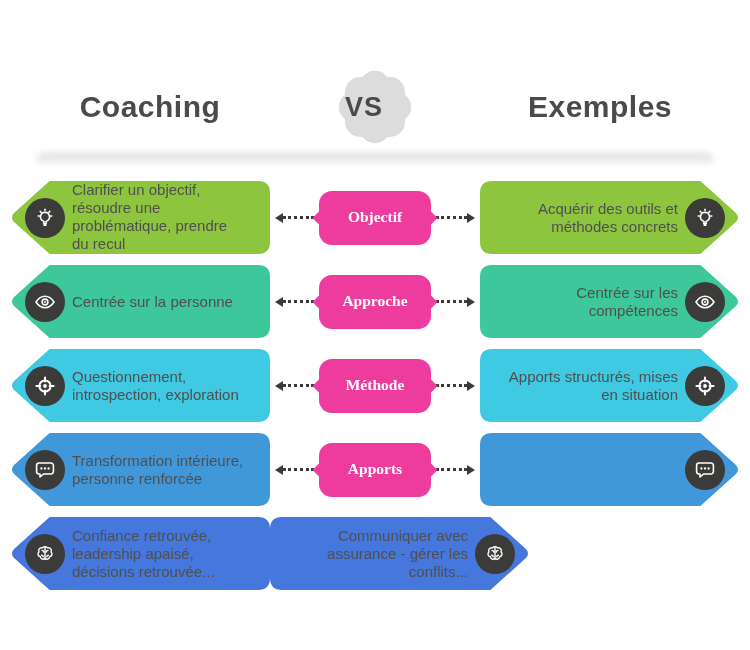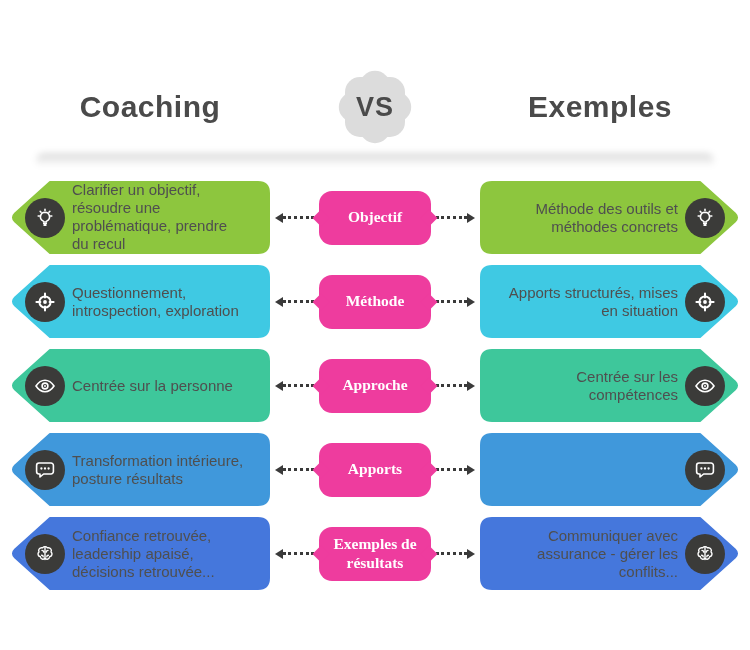--- a/index.html
+++ b/index.html
@@ -4,21 +4,21 @@
 <style>
   html,body{margin:0;padding:0;background:#ffffff;}
   .canvas{
     position:relative;width:750px;height:650px;background:#ffffff;overflow:hidden;
     font-family:"Liberation Sans",sans-serif;
   }
   
   .header{position:absolute;top:62px;left:0;right:0;height:90px;display:flex;align-items:center;}
   .title{width:300px;text-align:center;font-size:30px;font-weight:bold;color:var(--title,#4A4A4A);letter-spacing:.5px;}
   .vs-wrap{width:150px;height:90px;display:flex;align-items:center;justify-content:center;position:relative;}
-  .vs-badge{position:relative;width:60px;height:60px;display:flex;align-items:center;justify-content:center;}
+  .vs-badge{position:relative;width:60px;height:60px;display:flex;align-items:center;}
   .vs-badge::before,.vs-badge::after{content:"";position:absolute;inset:0;background:var(--vs-badge-bg,#DCDCDC);border-radius:15px;}
   .vs-badge::after{transform:rotate(45deg);}
   .vs-text{position:relative;z-index:1;font-size:27px;font-weight:bold;color:var(--title,#4A4A4A);letter-spacing:1px;}
   .divider{position:absolute;top:153px;left:36px;right:36px;height:16px;border-radius:10px;
     background:linear-gradient(to bottom, rgba(0,0,0,0.15), rgba(0,0,0,0) 85%);
     filter:blur(3px);}
   
   .rows{position:absolute;top:181px;left:10px;right:10px;display:flex;flex-direction:column;gap:11px;}
   .row{display:flex;height:73px;}
   .sidebox{position:relative;width:260px;height:73px;flex:0 0 260px;}
@@ -90,25 +90,67 @@
           </div>
         <div class="arrow">
             <span class="dots"></span>
             <span class="head head-right"></span>
           </div>
       </div>
       <div class="sidebox right">
         <svg class="shape" viewBox="0 0 260 73">
             <path d="M220 1 H12 Q1 1 1 12 V61 Q1 72 12 72 H220 L255 40.5 Q259 36.5 255 32.5 Z"></path>
           </svg>
-        <span class="box-text"><span>Méthode des outils et méthodes concrets</span></span>
+        <span class="box-text"><span>Acquérir des outils et méthodes concrets</span></span>
         <span class="icon-circle">
           <svg class="glyph" width="24" height="24" viewBox="0 0 24 24" fill="none" stroke="#fff" stroke-width="1.6" stroke-linecap="round">
             <path d="M12 6.2a4.6 4.6 0 0 1 2 8.7c-.5.25-.7.7-.7 1.1h-2.6c0-.4-.2-.85-.7-1.1a4.6 4.6 0 0 1 2-8.7Z"></path>
             <path d="M10.7 17.6h2.6M11.1 19.3h1.8M12 3.2v1.2M7.2 5.4l.85.85M16.8 5.4l-.85.85M5.2 10h1.2M17.6 10h1.2"></path>
+          </svg>
+        </span>
+      </div>
+    </div>
+
+    <div class="row" style="--row-color: #3EC79B;">
+      <div class="sidebox left">
+        <svg class="shape" viewBox="0 0 260 73">
+            <path d="M40 1 H248 Q259 1 259 12 V61 Q259 72 248 72 H40 L5 40.5 Q1 36.5 5 32.5 Z"></path>
+          </svg>
+        <span class="icon-circle">
+          <svg class="glyph" width="24" height="24" viewBox="0 0 24 24" fill="none" stroke="#fff" stroke-width="1.6" stroke-linecap="round">
+            <path d="M3 12c2.5-3.8 5.8-5.7 9-5.7s6.5 1.9 9 5.7c-2.5 3.8-5.8 5.7-9 5.7S5.5 15.8 3 12Z"></path>
+            <circle cx="12" cy="12" r="2.9"></circle>
+            <circle cx="12" cy="12" r="1" fill="#fff" stroke="none"></circle>
+          </svg>
+        </span>
+        <span class="box-text"><span>Centrée sur la personne</span></span>
+      </div>
+      <div class="center">
+        <div class="arrow">
+            <span class="head head-left"></span>
+            <span class="dots"></span>
+          </div>
+        <div class="pill">
+            <span class="pill-label">Approche</span>
+          </div>
+        <div class="arrow">
+            <span class="dots"></span>
+            <span class="head head-right"></span>
+          </div>
+      </div>
+      <div class="sidebox right">
+        <svg class="shape" viewBox="0 0 260 73">
+            <path d="M220 1 H12 Q1 1 1 12 V61 Q1 72 12 72 H220 L255 40.5 Q259 36.5 255 32.5 Z"></path>
+          </svg>
+        <span class="box-text"><span>Centrée sur les compétences</span></span>
+        <span class="icon-circle">
+          <svg class="glyph" width="24" height="24" viewBox="0 0 24 24" fill="none" stroke="#fff" stroke-width="1.6" stroke-linecap="round">
+            <path d="M3 12c2.5-3.8 5.8-5.7 9-5.7s6.5 1.9 9 5.7c-2.5 3.8-5.8 5.7-9 5.7S5.5 15.8 3 12Z"></path>
+            <circle cx="12" cy="12" r="2.9"></circle>
+            <circle cx="12" cy="12" r="1" fill="#fff" stroke="none"></circle>
           </svg>
         </span>
       </div>
     </div>
 
     <div class="row" style="--row-color: #3FC9E3;">
       <div class="sidebox left">
         <svg class="shape" viewBox="0 0 260 73">
             <path d="M40 1 H248 Q259 1 259 12 V61 Q259 72 248 72 H40 L5 40.5 Q1 36.5 5 32.5 Z"></path>
           </svg>
@@ -137,81 +179,39 @@
       <div class="sidebox right">
         <svg class="shape" viewBox="0 0 260 73">
             <path d="M220 1 H12 Q1 1 1 12 V61 Q1 72 12 72 H220 L255 40.5 Q259 36.5 255 32.5 Z"></path>
           </svg>
         <span class="box-text"><span>Apports structurés, mises en situation</span></span>
         <span class="icon-circle">
           <svg class="glyph" width="24" height="24" viewBox="0 0 24 24" fill="none" stroke="#fff" stroke-width="2" stroke-linecap="round">
             <circle cx="12" cy="12" r="5.6"></circle>
             <circle cx="12" cy="12" r="1.9" fill="#fff" stroke="none"></circle>
             <path d="M12 3.4v4M12 16.6v4M3.4 12h4M16.6 12h4"></path>
-          </svg>
-        </span>
-      </div>
-    </div>
-
-    <div class="row" style="--row-color: #3EC79B;">
-      <div class="sidebox left">
-        <svg class="shape" viewBox="0 0 260 73">
-            <path d="M40 1 H248 Q259 1 259 12 V61 Q259 72 248 72 H40 L5 40.5 Q1 36.5 5 32.5 Z"></path>
-          </svg>
-        <span class="icon-circle">
-          <svg class="glyph" width="24" height="24" viewBox="0 0 24 24" fill="none" stroke="#fff" stroke-width="1.6" stroke-linecap="round">
-            <path d="M3 12c2.5-3.8 5.8-5.7 9-5.7s6.5 1.9 9 5.7c-2.5 3.8-5.8 5.7-9 5.7S5.5 15.8 3 12Z"></path>
-            <circle cx="12" cy="12" r="2.9"></circle>
-            <circle cx="12" cy="12" r="1" fill="#fff" stroke="none"></circle>
-          </svg>
-        </span>
-        <span class="box-text"><span>Centrée sur la personne</span></span>
-      </div>
-      <div class="center">
-        <div class="arrow">
-            <span class="head head-left"></span>
-            <span class="dots"></span>
-          </div>
-        <div class="pill">
-            <span class="pill-label">Approche</span>
-          </div>
-        <div class="arrow">
-            <span class="dots"></span>
-            <span class="head head-right"></span>
-          </div>
-      </div>
-      <div class="sidebox right">
-        <svg class="shape" viewBox="0 0 260 73">
-            <path d="M220 1 H12 Q1 1 1 12 V61 Q1 72 12 72 H220 L255 40.5 Q259 36.5 255 32.5 Z"></path>
-          </svg>
-        <span class="box-text"><span>Centrée sur les compétences</span></span>
-        <span class="icon-circle">
-          <svg class="glyph" width="24" height="24" viewBox="0 0 24 24" fill="none" stroke="#fff" stroke-width="1.6" stroke-linecap="round">
-            <path d="M3 12c2.5-3.8 5.8-5.7 9-5.7s6.5 1.9 9 5.7c-2.5 3.8-5.8 5.7-9 5.7S5.5 15.8 3 12Z"></path>
-            <circle cx="12" cy="12" r="2.9"></circle>
-            <circle cx="12" cy="12" r="1" fill="#fff" stroke="none"></circle>
           </svg>
         </span>
       </div>
     </div>
 
     <div class="row" style="--row-color: #4098DB;">
       <div class="sidebox left">
         <svg class="shape" viewBox="0 0 260 73">
             <path d="M40 1 H248 Q259 1 259 12 V61 Q259 72 248 72 H40 L5 40.5 Q1 36.5 5 32.5 Z"></path>
           </svg>
         <span class="icon-circle">
           <svg class="glyph" width="24" height="24" viewBox="0 0 24 24" fill="none" stroke="#fff" stroke-width="1.6" stroke-linecap="round" stroke-linejoin="round">
             <path d="M6 5h12a2.4 2.4 0 0 1 2.4 2.4v6.2A2.4 2.4 0 0 1 18 16h-7.4L7 19v-3H6a2.4 2.4 0 0 1-2.4-2.4V7.4A2.4 2.4 0 0 1 6 5Z"></path>
             <circle cx="8.4" cy="10.5" r="1.15" fill="#fff" stroke="none"></circle>
             <circle cx="12" cy="10.5" r="1.15" fill="#fff" stroke="none"></circle>
             <circle cx="15.6" cy="10.5" r="1.15" fill="#fff" stroke="none"></circle>
           </svg>
         </span>
-        <span class="box-text"><span>Transformation intérieure, posture résultats</span></span>
+        <span class="box-text"><span>Transformation intérieure, personne renforcée</span></span>
       </div>
       <div class="center">
         <div class="arrow">
             <span class="head head-left"></span>
             <span class="dots"></span>
           </div>
         <div class="pill">
             <span class="pill-label">Apports</span>
           </div>
         <div class="arrow">
@@ -240,33 +240,20 @@
             <path d="M40 1 H248 Q259 1 259 12 V61 Q259 72 248 72 H40 L5 40.5 Q1 36.5 5 32.5 Z"></path>
           </svg>
         <span class="icon-circle">
           <svg class="glyph" width="24" height="24" viewBox="0 0 24 24" fill="none" stroke="#fff" stroke-width="1.4" stroke-linecap="round" stroke-linejoin="round">
             <path d="M12 4.6c-1 0-1.9.5-2.4 1.2-1.3-.3-2.7.1-3.4 1.1-.7.9-.7 2.1-.2 3-.8.7-1.2 1.8-.9 2.8.3 1.1 1.2 1.9 2.3 2.1.1 1.2 1 2.2 2.3 2.4.9.1 1.8-.3 2.3-1 .5.7 1.4 1.1 2.3 1 1.3-.2 2.2-1.2 2.3-2.4 1.1-.2 2-1 2.3-2.1.3-1-.1-2.1-.9-2.8.5-.9.5-2.1-.2-3-.7-1-2.1-1.4-3.4-1.1-.5-.7-1.4-1.2-2.4-1.2Z"></path>
             <path d="M12 4.9v12.6M9 8.4c.9 0 1.6.7 1.6 1.6M15 8.4c-.9 0-1.6.7-1.6 1.6M8.6 13.2c.9 0 1.6.7 1.6 1.6M15.4 13.2c-.9 0-1.6.7-1.6 1.6"></path>
           </svg>
         </span>
         <span class="box-text"><span>Confiance retrouvée, leadership apaisé, décisions retrouvée...</span></span>
       </div>
-      <div class="center">
-        <div class="arrow">
-            <span class="head head-left"></span>
-            <span class="dots"></span>
-          </div>
-        <div class="pill">
-            <span class="pill-label">Exemples de résultats</span>
-          </div>
-        <div class="arrow">
-            <span class="dots"></span>
-            <span class="head head-right"></span>
-          </div>
-      </div>
       <div class="sidebox right">
         <svg class="shape" viewBox="0 0 260 73">
             <path d="M220 1 H12 Q1 1 1 12 V61 Q1 72 12 72 H220 L255 40.5 Q259 36.5 255 32.5 Z"></path>
           </svg>
         <span class="box-text"><span>Communiquer avec assurance - gérer les conflits...</span></span>
         <span class="icon-circle">
           <svg class="glyph" width="24" height="24" viewBox="0 0 24 24" fill="none" stroke="#fff" stroke-width="1.4" stroke-linecap="round" stroke-linejoin="round">
             <path d="M12 4.6c-1 0-1.9.5-2.4 1.2-1.3-.3-2.7.1-3.4 1.1-.7.9-.7 2.1-.2 3-.8.7-1.2 1.8-.9 2.8.3 1.1 1.2 1.9 2.3 2.1.1 1.2 1 2.2 2.3 2.4.9.1 1.8-.3 2.3-1 .5.7 1.4 1.1 2.3 1 1.3-.2 2.2-1.2 2.3-2.4 1.1-.2 2-1 2.3-2.1.3-1-.1-2.1-.9-2.8.5-.9.5-2.1-.2-3-.7-1-2.1-1.4-3.4-1.1-.5-.7-1.4-1.2-2.4-1.2Z"></path>
             <path d="M12 4.9v12.6M9 8.4c.9 0 1.6.7 1.6 1.6M15 8.4c-.9 0-1.6.7-1.6 1.6M8.6 13.2c.9 0 1.6.7 1.6 1.6M15.4 13.2c-.9 0-1.6.7-1.6 1.6"></path>
           </svg>

